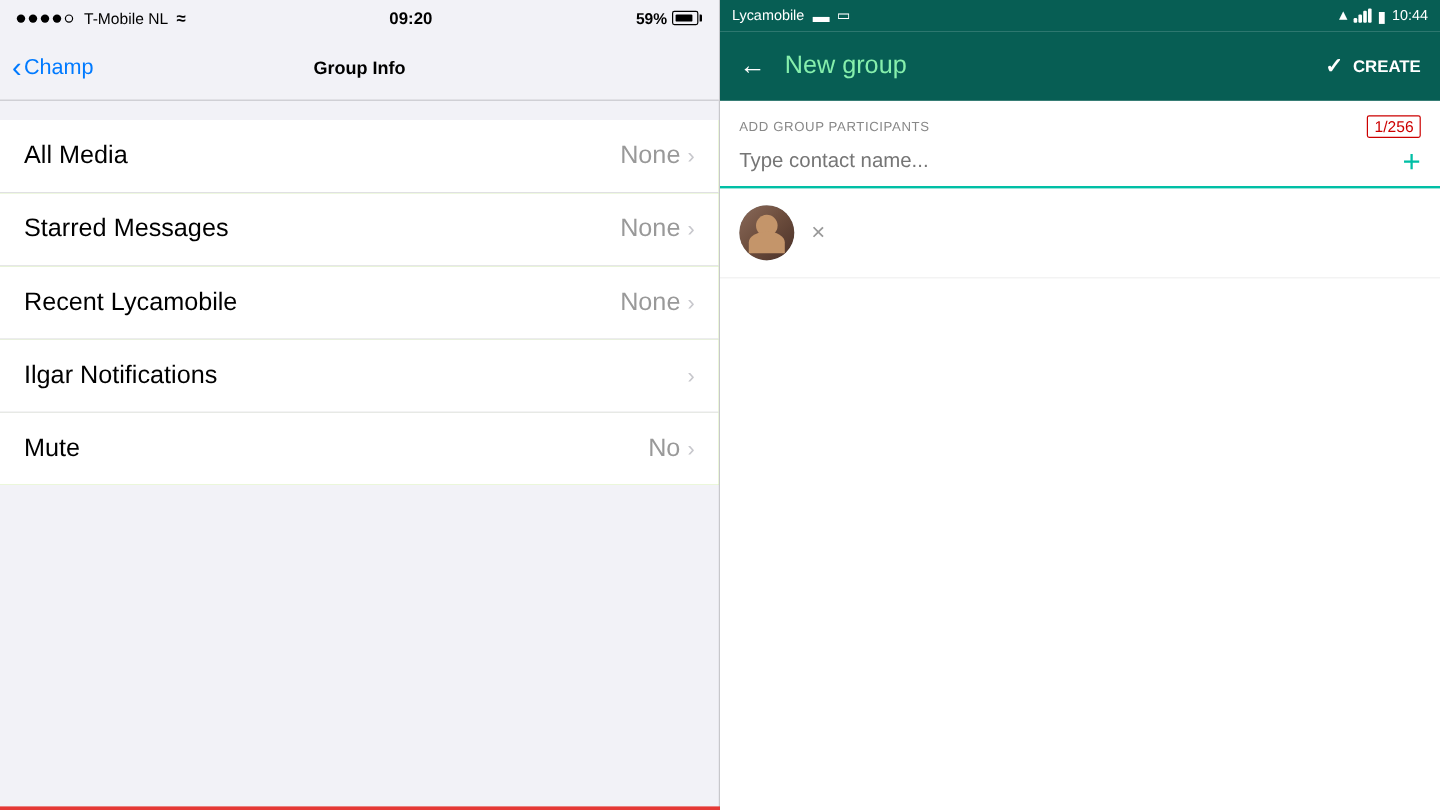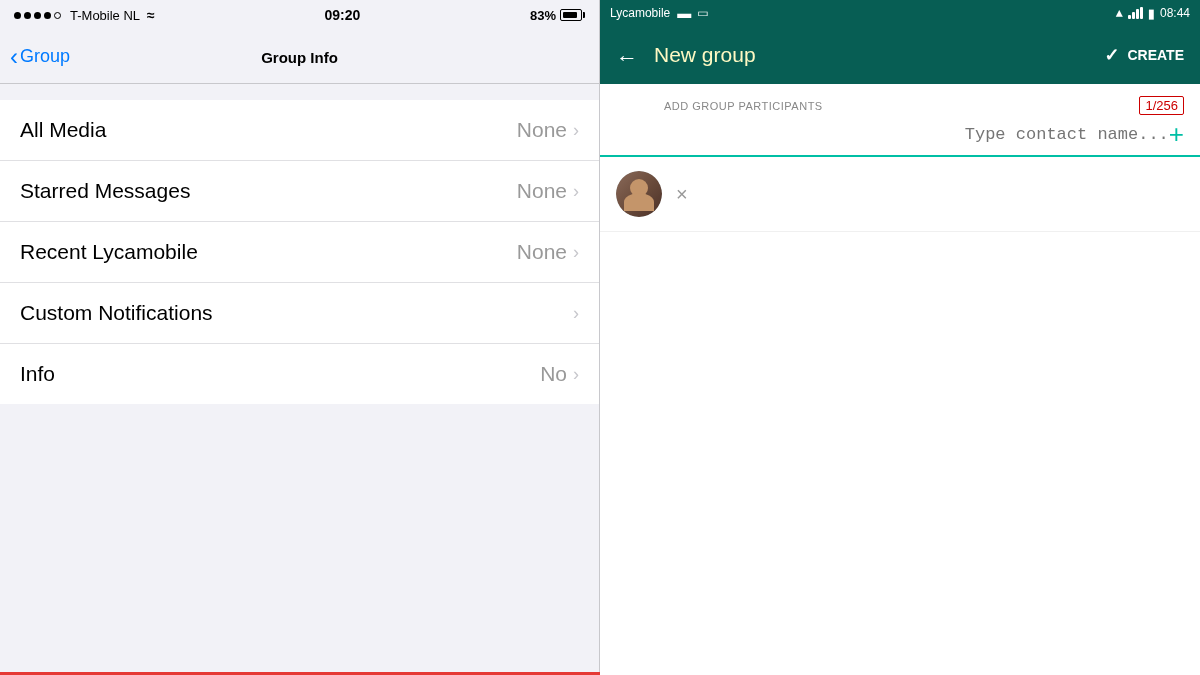--- a/index.html
+++ b/index.html
@@ -209,21 +209,21 @@
       gap: 16px;
     }
 
     .android-back-arrow {
       color: #fff;
       font-size: 22px;
       cursor: pointer;
     }
 
     .android-nav-title {
-      color: #fef9c3;
+      color: #86efac;
       font-size: 21px;
       font-weight: 500;
     }
 
     .android-nav-right {
       display: flex;
       align-items: center;
       gap: 8px;
       color: #fff;
       font-size: 14px;
@@ -245,21 +245,20 @@
       justify-content: space-between;
       align-items: center;
       margin-bottom: 6px;
     }
 
     .participants-label {
       font-size: 11px;
       color: #888;
       letter-spacing: 0.5px;
       text-transform: uppercase;
-      margin-left: 48px;
     }
 
     .participants-count {
       font-size: 13px;
       color: #c00;
       border: 1.5px solid #c00;
       padding: 1px 5px;
       border-radius: 2px;
       font-weight: 400;
     }
@@ -270,22 +269,21 @@
       padding-bottom: 8px;
     }
 
     .contact-input {
       flex: 1;
       border: none;
       outline: none;
       font-size: 17px;
       color: #999;
       background: transparent;
-      font-family: Liberation Mono, monospace;
-      text-align: right;
+      font-family: Liberation Sans, sans-serif;
     }
 
     .add-plus-btn {
       color: #00bfa5;
       font-size: 26px;
       font-weight: 300;
       cursor: pointer;
       line-height: 1;
     }
 
@@ -368,34 +366,34 @@
       <span class="ios-dot"></span>
       <span class="ios-dot"></span>
       <span class="ios-dot"></span>
       <span class="ios-dot"></span>
       <span class="ios-dot-empty"></span>
       <span style="margin-left:6px; font-size:13px; font-weight:400;">T-Mobile NL</span>
       <span class="ios-wifi">≈</span>
     </div>
     <div class="ios-status-center">09:20</div>
     <div class="ios-status-right">
-      <span>83%</span>
+      <span>59%</span>
       <div class="battery-icon">
         <div class="battery-body">
           <div class="battery-fill"></div>
         </div>
         <div class="battery-tip"></div>
       </div>
     </div>
   </div>
 
   <div style="position:relative; background:#f2f2f7; height:54px; border-bottom:1px solid #c8c8cc;">
     <div style="position:absolute; left:10px; top:50%; transform:translateY(-50%); display:flex; align-items:center;">
       <span style="color:#007aff; font-size:24px; line-height:1; margin-right:2px;">‹</span>
-      <span style="color:#007aff; font-size:18px; font-weight:400;">Group</span>
+      <span style="color:#007aff; font-size:18px; font-weight:400;">Champ</span>
     </div>
     <div style="position:absolute; left:50%; top:50%; transform:translate(-50%,-50%); font-size:15px; font-weight:600; color:#000; white-space:nowrap;">Group Info</div>
   </div>
 
   <div class="ios-menu-list">
     <div class="ios-menu-item">
       <span class="ios-menu-label">All Media</span>
       <div class="ios-menu-right">
         <span class="ios-menu-value">None</span>
         <span class="ios-chevron-right">›</span>
@@ -409,27 +407,27 @@
       </div>
     </div>
     <div class="ios-menu-item">
       <span class="ios-menu-label">Recent Lycamobile</span>
       <div class="ios-menu-right">
         <span class="ios-menu-value">None</span>
         <span class="ios-chevron-right">›</span>
       </div>
     </div>
     <div class="ios-menu-item">
-      <span class="ios-menu-label">Custom Notifications</span>
+      <span class="ios-menu-label">Ilgar Notifications</span>
       <div class="ios-menu-right">
         <span class="ios-chevron-right">›</span>
       </div>
     </div>
     <div class="ios-menu-item">
-      <span class="ios-menu-label">Info</span>
+      <span class="ios-menu-label">Mute</span>
       <div class="ios-menu-right">
         <span class="ios-menu-value">No</span>
         <span class="ios-chevron-right">›</span>
       </div>
     </div>
   </div>
 
   <div style="position:absolute; bottom:0; left:0; width:600px; height:3px; background:#e53935;"></div>
 </div>
 
@@ -445,21 +443,21 @@
       <div style="display:flex; align-items:flex-end; gap:1px; height:13px;">
         <span style="font-size:14px; color:#fff;">▴</span>
       </div>
       <div class="android-signal-bars">
         <div class="signal-bar" style="height:4px;"></div>
         <div class="signal-bar" style="height:7px;"></div>
         <div class="signal-bar" style="height:10px;"></div>
         <div class="signal-bar" style="height:12px;"></div>
       </div>
       <span style="font-size:13px;">▮</span>
-      <span>08:44</span>
+      <span>10:44</span>
     </div>
   </div>
 
   <div class="android-nav-bar">
     <div class="android-nav-left">
       <span class="android-back-arrow">←</span>
       <span class="android-nav-title">New group</span>
     </div>
     <div class="android-nav-right">
       <span class="android-check">✓</span>

